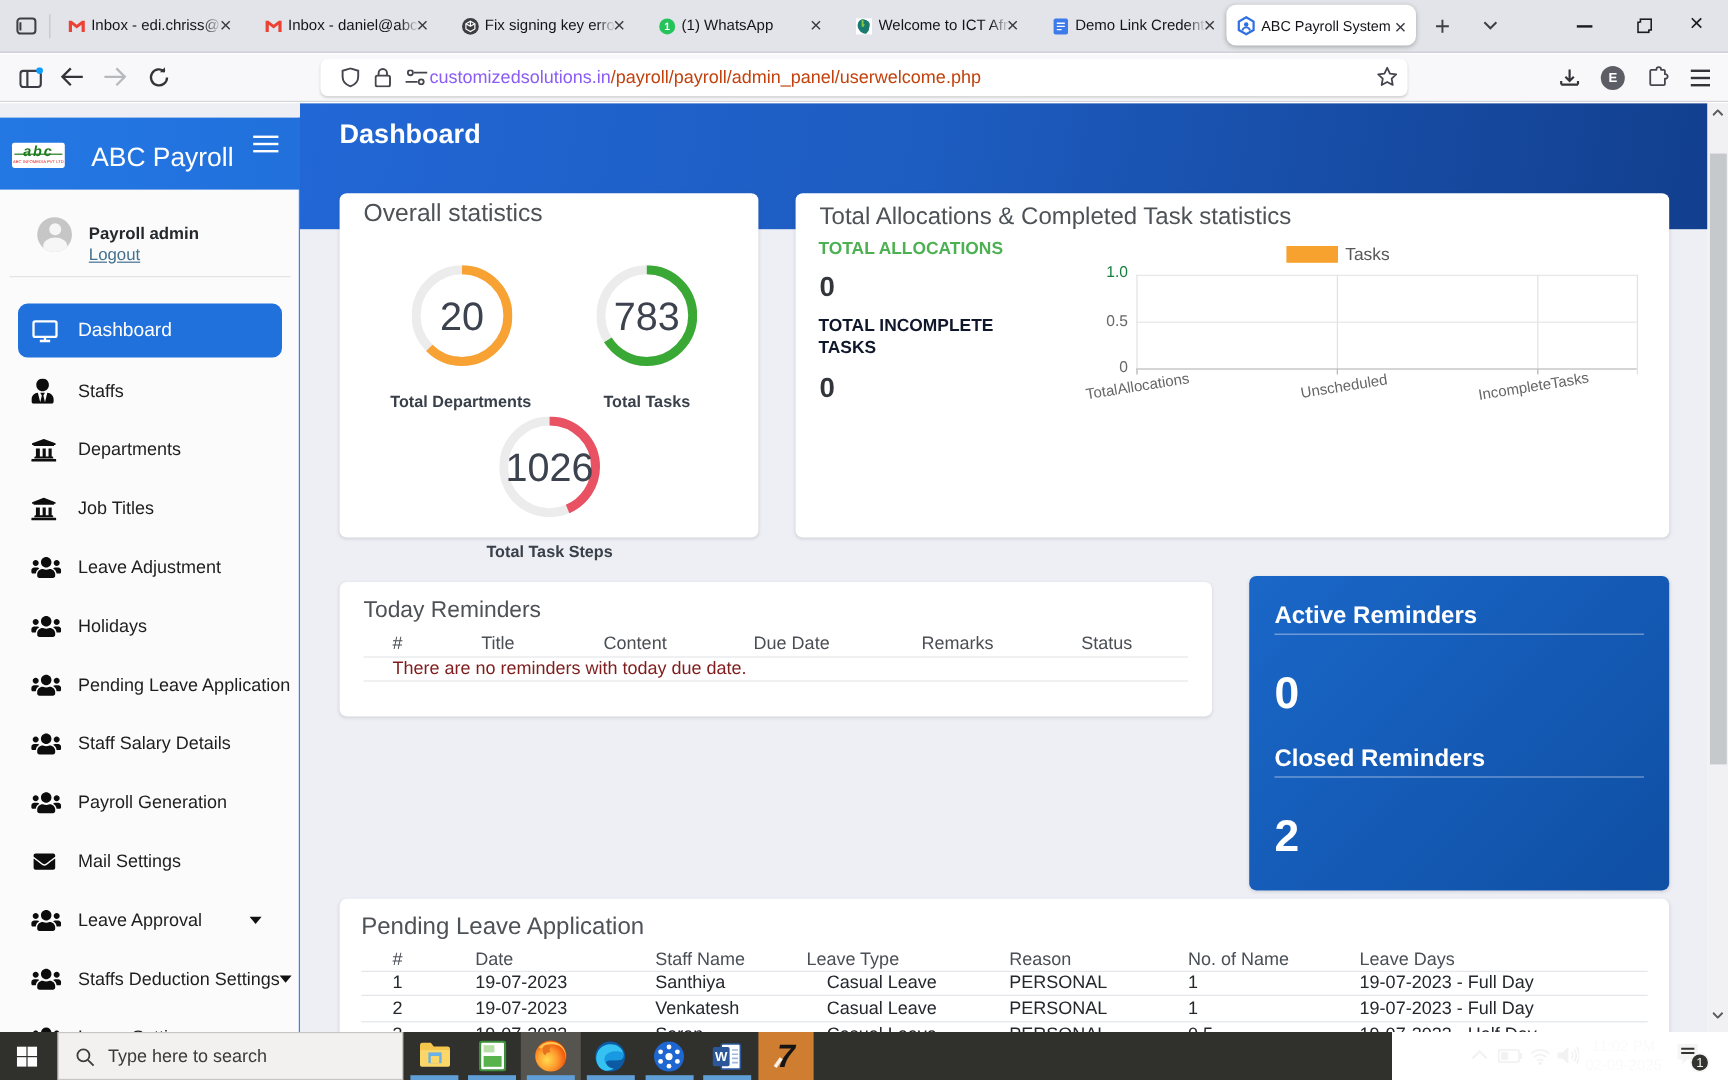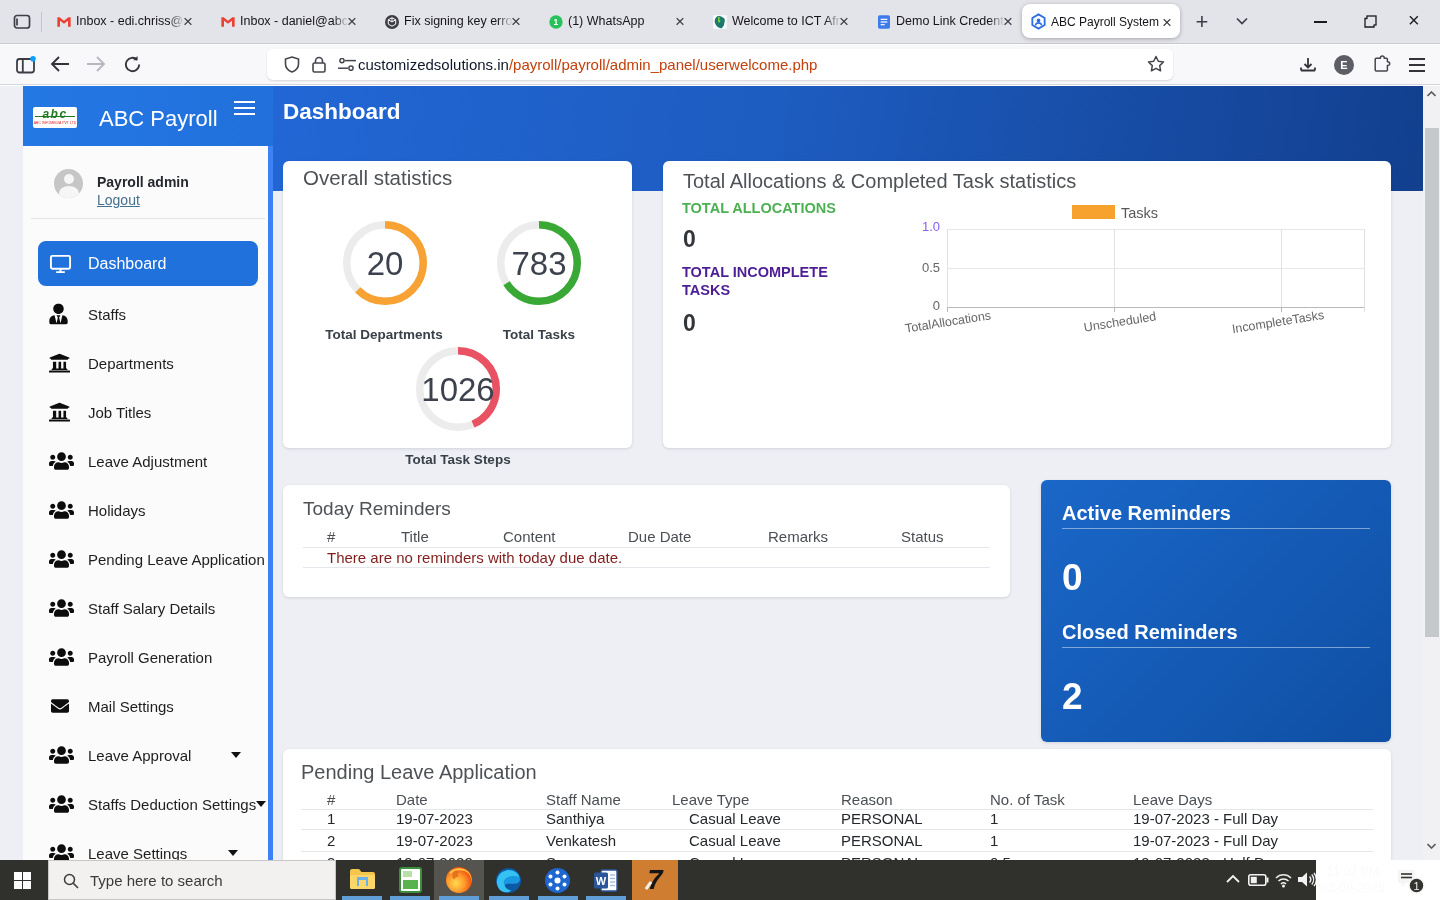--- a/index.html
+++ b/index.html
@@ -14,36 +14,36 @@
       -webkit-mask-image:linear-gradient(to right,#000 85%,transparent 99%); mask-image:linear-gradient(to right,#000 85%,transparent 99%);}
   .tab .x { position:absolute; left:132px; top:13px; width:16px; height:18px; color:#3a3a42; font-size:17px; line-height:17px; text-align:center; }
   .tab .fav { position:absolute; left:8px; top:14px; width:16px; height:16px; }
   #activetab { position:absolute; left:1022px; top:4px; width:158px; height:34px; background:#fff; border-radius:8px; box-shadow:0 1px 4px rgba(0,0,0,.28); }
   #navbar { position:absolute; left:0; top:45px; width:1440px; height:40px; background:#f8f8fa; border-bottom:1px solid #d4d4dc; }
   #urlbar { position:absolute; left:267px; top:4px; width:906px; height:31px; background:#fff; border-radius:6px; box-shadow:0 1px 2px rgba(0,0,0,.14); }
   
   #page { position:absolute; left:0; top:86px; width:1423px; height:774px; background:#edeff4; overflow:hidden; }
   #bluehead { position:absolute; left:250px; top:0; width:1173px; height:105px;
       background:linear-gradient(100deg,#2267d6 0%, #1d5cc0 45%, #123f8e 100%); }
-  #sidebar { position:absolute; left:0; top:0; width:250px; height:774px; background:#fbfbfc; border-right:5px solid #3b82f6;margin-left:23px; }
+  #sidebar { position:absolute; left:0; top:12px; width:250px; height:774px; background:#fbfbfc; border-right:1px solid #3b82f6; }
   #sbhead { position:absolute; left:0; top:0; width:250px; height:60px; background:linear-gradient(90deg,#2478e4,#2170dc); }
   .mitem { position:absolute; left:0; width:250px; height:49px; }
   .mico { position:absolute; left:26px; top:50%; transform:translateY(-50%); width:23px; height:23px; display:flex; align-items:center; justify-content:center; }
   .mtxt { position:absolute; left:65px; top:50%; transform:translateY(-50%); font-size:15px; color:#1e1e1e; white-space:nowrap; }
   .caret { position:absolute; top:50%; transform:translateY(-50%); width:0; height:0; border-left:5px solid transparent; border-right:5px solid transparent; border-top:6px solid #111; }
   .card { position:absolute; background:#fff; border-radius:6px; box-shadow:0 1px 3px rgba(40,40,60,.14); }
   .ctitle { font-size:20.5px; color:#4e5257; }
   .dlabel { font-size:13.5px; font-weight:bold; color:#394049; text-align:center; }
   .thead { font-size:15px; color:#4a4f55; white-space:nowrap; position:absolute; }
   .tcell { font-size:15px; color:#24282d; white-space:nowrap; position:absolute; }
   .tline { position:absolute; height:1px; background:#e3e6ea; }
   
   #scroll { position:absolute; left:1423px; top:86px; width:17px; height:774px; background:#f1f1f3; }
   
-  #taskbar { position:absolute; left:0; top:860px; width:1316px; height:40px; background:#30302c; }
+  #taskbar { position:absolute; left:0; top:860px; width:1160px; height:40px; background:#30302c; }
   .tbslot { position:absolute; top:0; width:48px; height:40px; }
   .uline { position:absolute; top:36px; height:4px; width:40px; background:#5f9ed6; }
 </style>
 </head>
 <body>
 <div id="stage">
 
 <div id="tabbar">
   <svg class="abs" style="left:13px;top:13px" width="18" height="18" viewBox="0 0 18 18">
         <rect x="1.5" y="2.5" width="15" height="12.5" rx="2.5" fill="none" stroke="#3e3e46" stroke-width="1.7"></rect>
@@ -153,21 +153,21 @@
     <svg class="abs" style="left:45px;top:7px" width="14" height="17" viewBox="0 0 14 17">
           <rect x="1" y="7" width="12" height="9" rx="1.6" fill="none" stroke="#45454d" stroke-width="1.6"></rect>
           <path d="M3.5 7V5a3.5 3.5 0 0 1 7 0v2" fill="none" stroke="#45454d" stroke-width="1.6"></path>
         </svg>
     <svg class="abs" style="left:70px;top:9px" width="20" height="13" viewBox="0 0 20 13">
           <circle cx="5" cy="2.6" r="2.1" fill="none" stroke="#45454d" stroke-width="1.5"></circle>
           <line x1="8" y1="2.6" x2="19" y2="2.6" stroke="#45454d" stroke-width="1.5"></line>
           <circle cx="14" cy="10.2" r="2.1" fill="none" stroke="#45454d" stroke-width="1.5"></circle>
           <line x1="1" y1="10.2" x2="11" y2="10.2" stroke="#45454d" stroke-width="1.5"></line>
         </svg>
-    <div class="abs" style="left:91px;top:6.5px;font-size:15px;white-space:nowrap"><span style="color:#0f172a">customizedsolutions.in</span><span style="color:#c2410c">/payroll/payroll/admin_panel/userwelcome.php</span></div>
+    <div class="abs" style="left:91px;top:6.5px;font-size:15px;white-space:nowrap"><span style="color:#8b5cf6">customizedsolutions.in</span><span style="color:#c2410c">/payroll/payroll/admin_panel/userwelcome.php</span></div>
     <svg class="abs" style="left:880px;top:6px" width="18" height="18" viewBox="0 0 18 18">
           <path d="M9 1.5l2.3 4.8 5.2.7-3.8 3.6.9 5.2L9 13.3l-4.6 2.5.9-5.2L1.5 7l5.2-.7z" fill="none" stroke="#45454d" stroke-width="1.5" stroke-linejoin="round"></path>
         </svg>
   </div>
   <svg class="abs" style="left:1299px;top:11px" width="18" height="18" viewBox="0 0 18 18">
         <path d="M9 2v9M5.5 8L9 11.5 12.5 8" fill="none" stroke="#333339" stroke-width="1.8"></path>
         <path d="M2 14.5h14M2 11.5v3M16 11.5v3" fill="none" stroke="#333339" stroke-width="1.8"></path>
       </svg>
   <div class="abs" style="left:1334px;top:10px;width:20px;height:20px;border-radius:50%;background:#5d5d66;color:#fff;font-size:11px;font-weight:bold;text-align:center;line-height:20px">E</div>
   <svg class="abs" style="left:1372px;top:10px" width="19" height="19" viewBox="0 0 19 19">
@@ -304,33 +304,33 @@
 <circle cx="42" cy="42" r="38.25" fill="none" stroke="#e85263" stroke-width="7.5" stroke-dasharray="104.54 240.33" transform="rotate(-90 42 42)"></circle>
 <text x="42" y="53.5" text-anchor="middle" font-size="33" fill="#3d434e" font-family="Liberation Sans">1026</text>
       </svg>
 <div class="abs dlabel" style="left:294px;top:241px;width:180px">Total Departments</div>
 <div class="abs dlabel" style="left:449px;top:241px;width:180px">Total Tasks</div>
 <div class="abs dlabel" style="left:368px;top:366px;width:180px">Total Task Steps</div>
 <div class="card" style="left:663px;top:75px;width:728px;height:287px"></div>
 <div class="abs" style="left:683px;top:84px;font-size:20px;color:#4e5257">Total Allocations &amp; Completed Task statistics</div>
 <div class="abs" style="left:682px;top:114px;font-size:14.5px;font-weight:bold;color:#4db153">TOTAL ALLOCATIONS</div>
 <div class="abs" style="left:683px;top:140px;font-size:23px;font-weight:bold;color:#32363b">0</div>
-<div class="abs" style="left:682px;top:178px;font-size:14.5px;font-weight:bold;color:#4c1d95;width:150px;line-height:17.5px">TOTAL INCOMPLETE TASKS</div>
+<div class="abs" style="left:682px;top:178px;font-size:14.5px;font-weight:bold;color:#0f172a;width:150px;line-height:17.5px">TOTAL INCOMPLETE TASKS</div>
 <div class="abs" style="left:683px;top:224px;font-size:23px;font-weight:bold;color:#32363b">0</div>
 <div class="abs" style="left:947px;top:142.5px;width:417px;height:1px;background:#e7e7e7"></div>
 <div class="abs" style="left:947px;top:181.5px;width:417px;height:1px;background:#e7e7e7"></div>
 <div class="abs" style="left:947px;top:221px;width:417px;height:1px;background:#b9b9b9"></div>
 <div class="abs" style="left:947px;top:142.5px;width:1px;height:83px;background:#e2e2e2"></div>
 <div class="abs" style="left:1114px;top:142.5px;width:1px;height:83px;background:#e2e2e2"></div>
 <div class="abs" style="left:1280.5px;top:142.5px;width:1px;height:83px;background:#e2e2e2"></div>
 <div class="abs" style="left:1364px;top:142.5px;width:1px;height:83px;background:#e2e2e2"></div>
 <div class="abs" style="left:947px;top:221px;width:1px;height:5px;background:#b9b9b9"></div>
 <div class="abs" style="left:1114px;top:221px;width:1px;height:5px;background:#b9b9b9"></div>
 <div class="abs" style="left:1280.5px;top:221px;width:1px;height:5px;background:#b9b9b9"></div>
-<div class="abs" style="left:897px;top:133px;width:43px;text-align:right;font-size:13px;color:#8b5cf6">1.0</div>
+<div class="abs" style="left:897px;top:133px;width:43px;text-align:right;font-size:13px;color:#15803d">1.0</div>
 <div class="abs" style="left:897px;top:174px;width:43px;text-align:right;font-size:13px;color:#666">0.5</div>
 <div class="abs" style="left:897px;top:212px;width:43px;text-align:right;font-size:13px;color:#666">0</div>
 <div class="abs" style="left:893px;top:229px;width:110px;text-align:center;font-size:12.5px;color:#666;transform:rotate(-9deg)">TotalAllocations</div>
 <div class="abs" style="left:1065px;top:229px;width:110px;text-align:center;font-size:12.5px;color:#666;transform:rotate(-9deg)">Unscheduled</div>
 <div class="abs" style="left:1223px;top:229px;width:110px;text-align:center;font-size:12.5px;color:#666;transform:rotate(-9deg)">IncompleteTasks</div>
 <div class="abs" style="left:1072px;top:119px;width:43px;height:14px;background:#f7a22f"></div>
 <div class="abs" style="left:1121px;top:119px;font-size:14.5px;color:#585858">Tasks</div>
 <div class="card" style="left:283px;top:399px;width:727px;height:112px"></div>
 <div class="abs" style="left:303px;top:412px;font-size:19px;color:#4e5257">Today Reminders</div>
 <div class="thead" style="left:327px;top:442px">#</div>
@@ -349,21 +349,21 @@
 <div class="abs" style="left:1062px;top:535px;font-size:20px;font-weight:bold;color:#fff">Closed Reminders</div>
 <div class="abs" style="left:1062px;top:561px;width:308px;height:1px;background:rgba(255,255,255,.45)"></div>
 <div class="abs" style="left:1062px;top:590px;font-size:37px;font-weight:bold;color:#fff">2</div>
 <div class="card" style="left:283px;top:663px;width:1108px;height:130px"></div>
 <div class="abs" style="left:301px;top:675px;font-size:20px;color:#4e5257">Pending Leave Application</div>
 <div class="thead" style="left:327px;top:705px">#</div>
 <div class="thead" style="left:396px;top:705px">Date</div>
 <div class="thead" style="left:546px;top:705px">Staff Name</div>
 <div class="thead" style="left:672px;top:705px">Leave Type</div>
 <div class="thead" style="left:841px;top:705px">Reason</div>
-<div class="thead" style="left:990px;top:705px">No. of Task</div>
+<div class="thead" style="left:990px;top:705px">No. of Name</div>
 <div class="thead" style="left:1133px;top:705px">Leave Days</div>
 <div class="tline" style="left:301px;top:722.5px;width:1072px"></div>
 <div class="tcell" style="left:327px;top:724px">1</div>
 <div class="tcell" style="left:396px;top:724px">19-07-2023</div>
 <div class="tcell" style="left:546px;top:724px">Santhiya</div>
 <div class="tcell" style="left:689px;top:724px">Casual Leave</div>
 <div class="tcell" style="left:841px;top:724px">PERSONAL</div>
 <div class="tcell" style="left:990px;top:724px">1</div>
 <div class="tcell" style="left:1133px;top:724px">19-07-2023 - Full Day</div>
 <div class="tline" style="left:301px;top:742.5px;width:1072px"></div>

